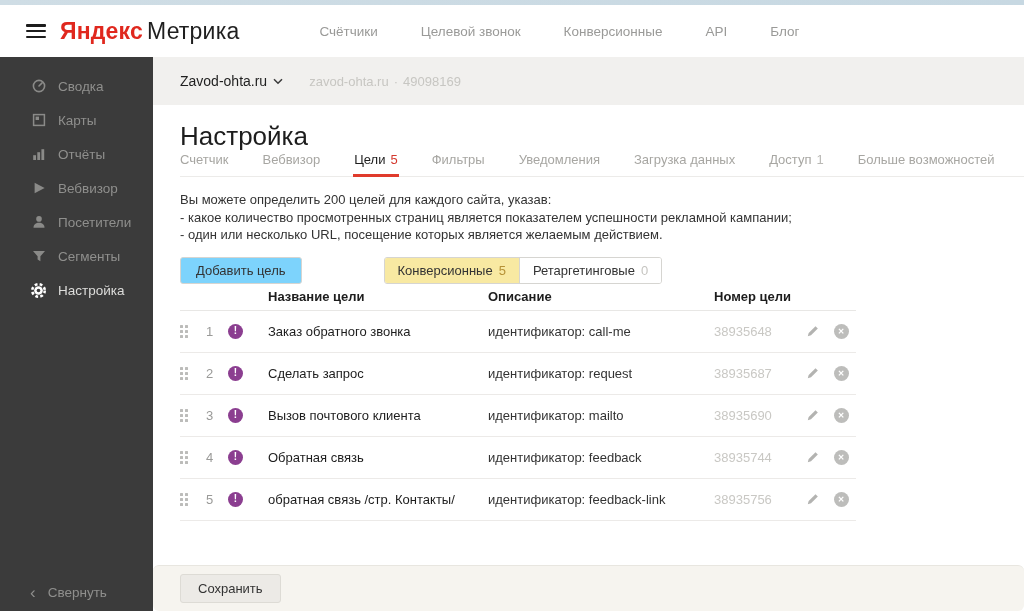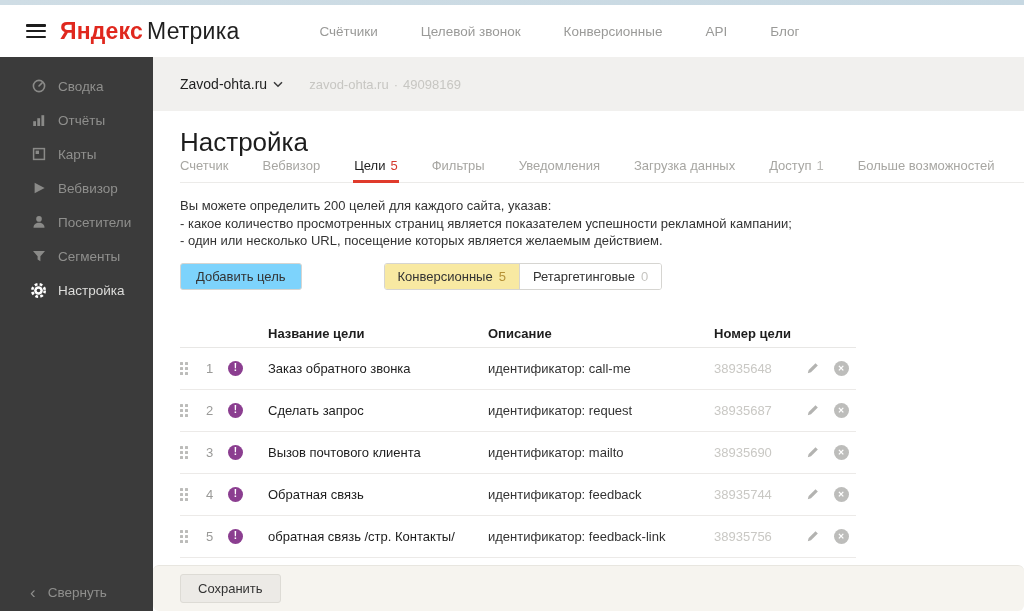--- a/index.html
+++ b/index.html
@@ -26,21 +26,21 @@
   .side-item .s-icon { width:17px; height:17px; display:flex; align-items:center; justify-content:center; color:#8a8a88; }
   .side-item .s-label { font-size:13.5px; margin-left:11px; }
   .side-item.active .s-icon { color:#ffffff; }
   .side-item.active .s-label { color:#dddddb; }
   .collapse { position:absolute; bottom:10px; left:30px; display:flex; align-items:center; color:#8f8f8d; cursor:pointer; }
   .collapse .chev { font-size:17px; line-height:1; margin-right:12px; color:#8f8f8d; }
   .collapse .c-label { font-size:13.5px; }
 
   
   .main { flex:1; display:flex; flex-direction:column; background:#fff; }
-  .breadcrumb { height:54px; background:#f1f0ee; display:flex; align-items:center; padding-left:27px; flex:none; }
+  .breadcrumb { height:48px; background:#f1f0ee; display:flex; align-items:center; padding-left:27px; flex:none; }
   .crumb-site { font-size:14px; color:#1f1f1f; display:flex; align-items:center; cursor:pointer; }
   .crumb-site svg { margin-left:6px; }
   .crumb-secondary { margin-left:26px; font-size:13px; color:#c7c6c2; }
   .crumb-secondary .dot { margin:0 5px; }
 
   .content { flex:1; padding:16px 0 0 27px; overflow:hidden; }
   .page-title { font-size:26px; font-weight:400; color:#1d1d1d; }
 
   .tabs { display:flex; gap:34px; padding-bottom:9px; border-bottom:1px solid #ecebe9; padding-right:10px; }
   .tab { font-size:13px; color:#a7a6a2; cursor:pointer; position:relative; white-space:nowrap; }
@@ -53,21 +53,21 @@
 
   .toolbar { margin-top:13px; display:flex; align-items:center; }
   .btn-add { font-size:13px; color:#333; background:#7dd3fc; border:1px solid #d6d5d1; border-radius:3px; padding:5px 15px; cursor:pointer; }
   .seg-group { display:inline-flex; margin-left:82px; border:1px solid #d6d5d1; border-radius:3px; overflow:hidden; }
   .seg { font-size:13px; color:#333; padding:5px 13px; background:#fff; cursor:pointer; display:flex; align-items:center; }
   .seg .count { margin-left:6px; color:#c6c5c1; }
   .seg.active { background:#f8e9a2; border-right:1px solid #d6d5d1; }
   .seg.active .count { color:#b69136; }
 
   
-  .goals { margin-top:31px; width:676px; }
+  .goals { width:676px; }
   .g-row { display:grid; grid-template-columns:26px 22px 40px 220px 226px 84px 28px 30px; align-items:center; }
   .g-head { height:27px; border-bottom:1px solid #e8e7e5; }
   .g-head .h { font-size:13px; font-weight:700; color:#1d1d1d; }
   .g-item { height:42px; border-bottom:1px solid #eceae8; }
   .drag { display:grid; grid-template-columns:3px 3px; grid-auto-rows:3px; gap:2px; width:8px; cursor:grab; }
   .drag i { background:#bcbcba; border-radius:0.5px; }
   .row-index { font-size:13px; color:#9a9a98; }
   .badge { width:15px; height:15px; border-radius:50%; background:#8b3e90; color:#fff; font-size:10px; font-weight:700; display:flex; align-items:center; justify-content:center; line-height:1; }
   .g-name { font-size:13px; color:#1d1d1d; }
   .g-desc { font-size:13px; color:#333; }
@@ -110,37 +110,37 @@
         <svg width="16" height="16" viewBox="0 0 16 16">
             <circle cx="8" cy="8" r="5.6" fill="none" stroke="currentColor" stroke-width="1.6"></circle>
             <path d="M8 8 L11.1 4.9" stroke="currentColor" stroke-width="1.6" stroke-linecap="round"></path>
           </svg>
       </span>
       <span class="s-label">Сводка</span>
     </div>
     <div class="side-item">
       <span class="s-icon">
         <svg width="16" height="16" viewBox="0 0 16 16">
+            <rect x="2.6" y="2.6" width="10.8" height="10.8" fill="none" stroke="currentColor" stroke-width="1.5"></rect>
+            <rect x="4.6" y="4.6" width="3.4" height="3.4" fill="currentColor"></rect>
+          </svg>
+      </span>
+      <span class="s-label">Карты</span>
+    </div>
+    <div class="side-item">
+      <span class="s-icon">
+        <svg width="16" height="16" viewBox="0 0 16 16">
             <g fill="currentColor">
               <rect x="2.2" y="9.2" width="2.8" height="4.8"></rect>
               <rect x="6.3" y="6.2" width="2.8" height="7.8"></rect>
               <rect x="10.4" y="3.2" width="2.8" height="10.8"></rect>
             </g>
           </svg>
       </span>
       <span class="s-label">Отчёты</span>
-    </div>
-    <div class="side-item">
-      <span class="s-icon">
-        <svg width="16" height="16" viewBox="0 0 16 16">
-            <rect x="2.6" y="2.6" width="10.8" height="10.8" fill="none" stroke="currentColor" stroke-width="1.5"></rect>
-            <rect x="4.6" y="4.6" width="3.4" height="3.4" fill="currentColor"></rect>
-          </svg>
-      </span>
-      <span class="s-label">Карты</span>
     </div>
     <div class="side-item">
       <span class="s-icon">
         <svg width="16" height="16" viewBox="0 0 16 16">
             <path d="M3.6 2.8 L13.6 8 L3.6 13.2 Z" fill="currentColor"></path>
           </svg>
       </span>
       <span class="s-label">Вебвизор</span>
     </div>
     <div class="side-item">

